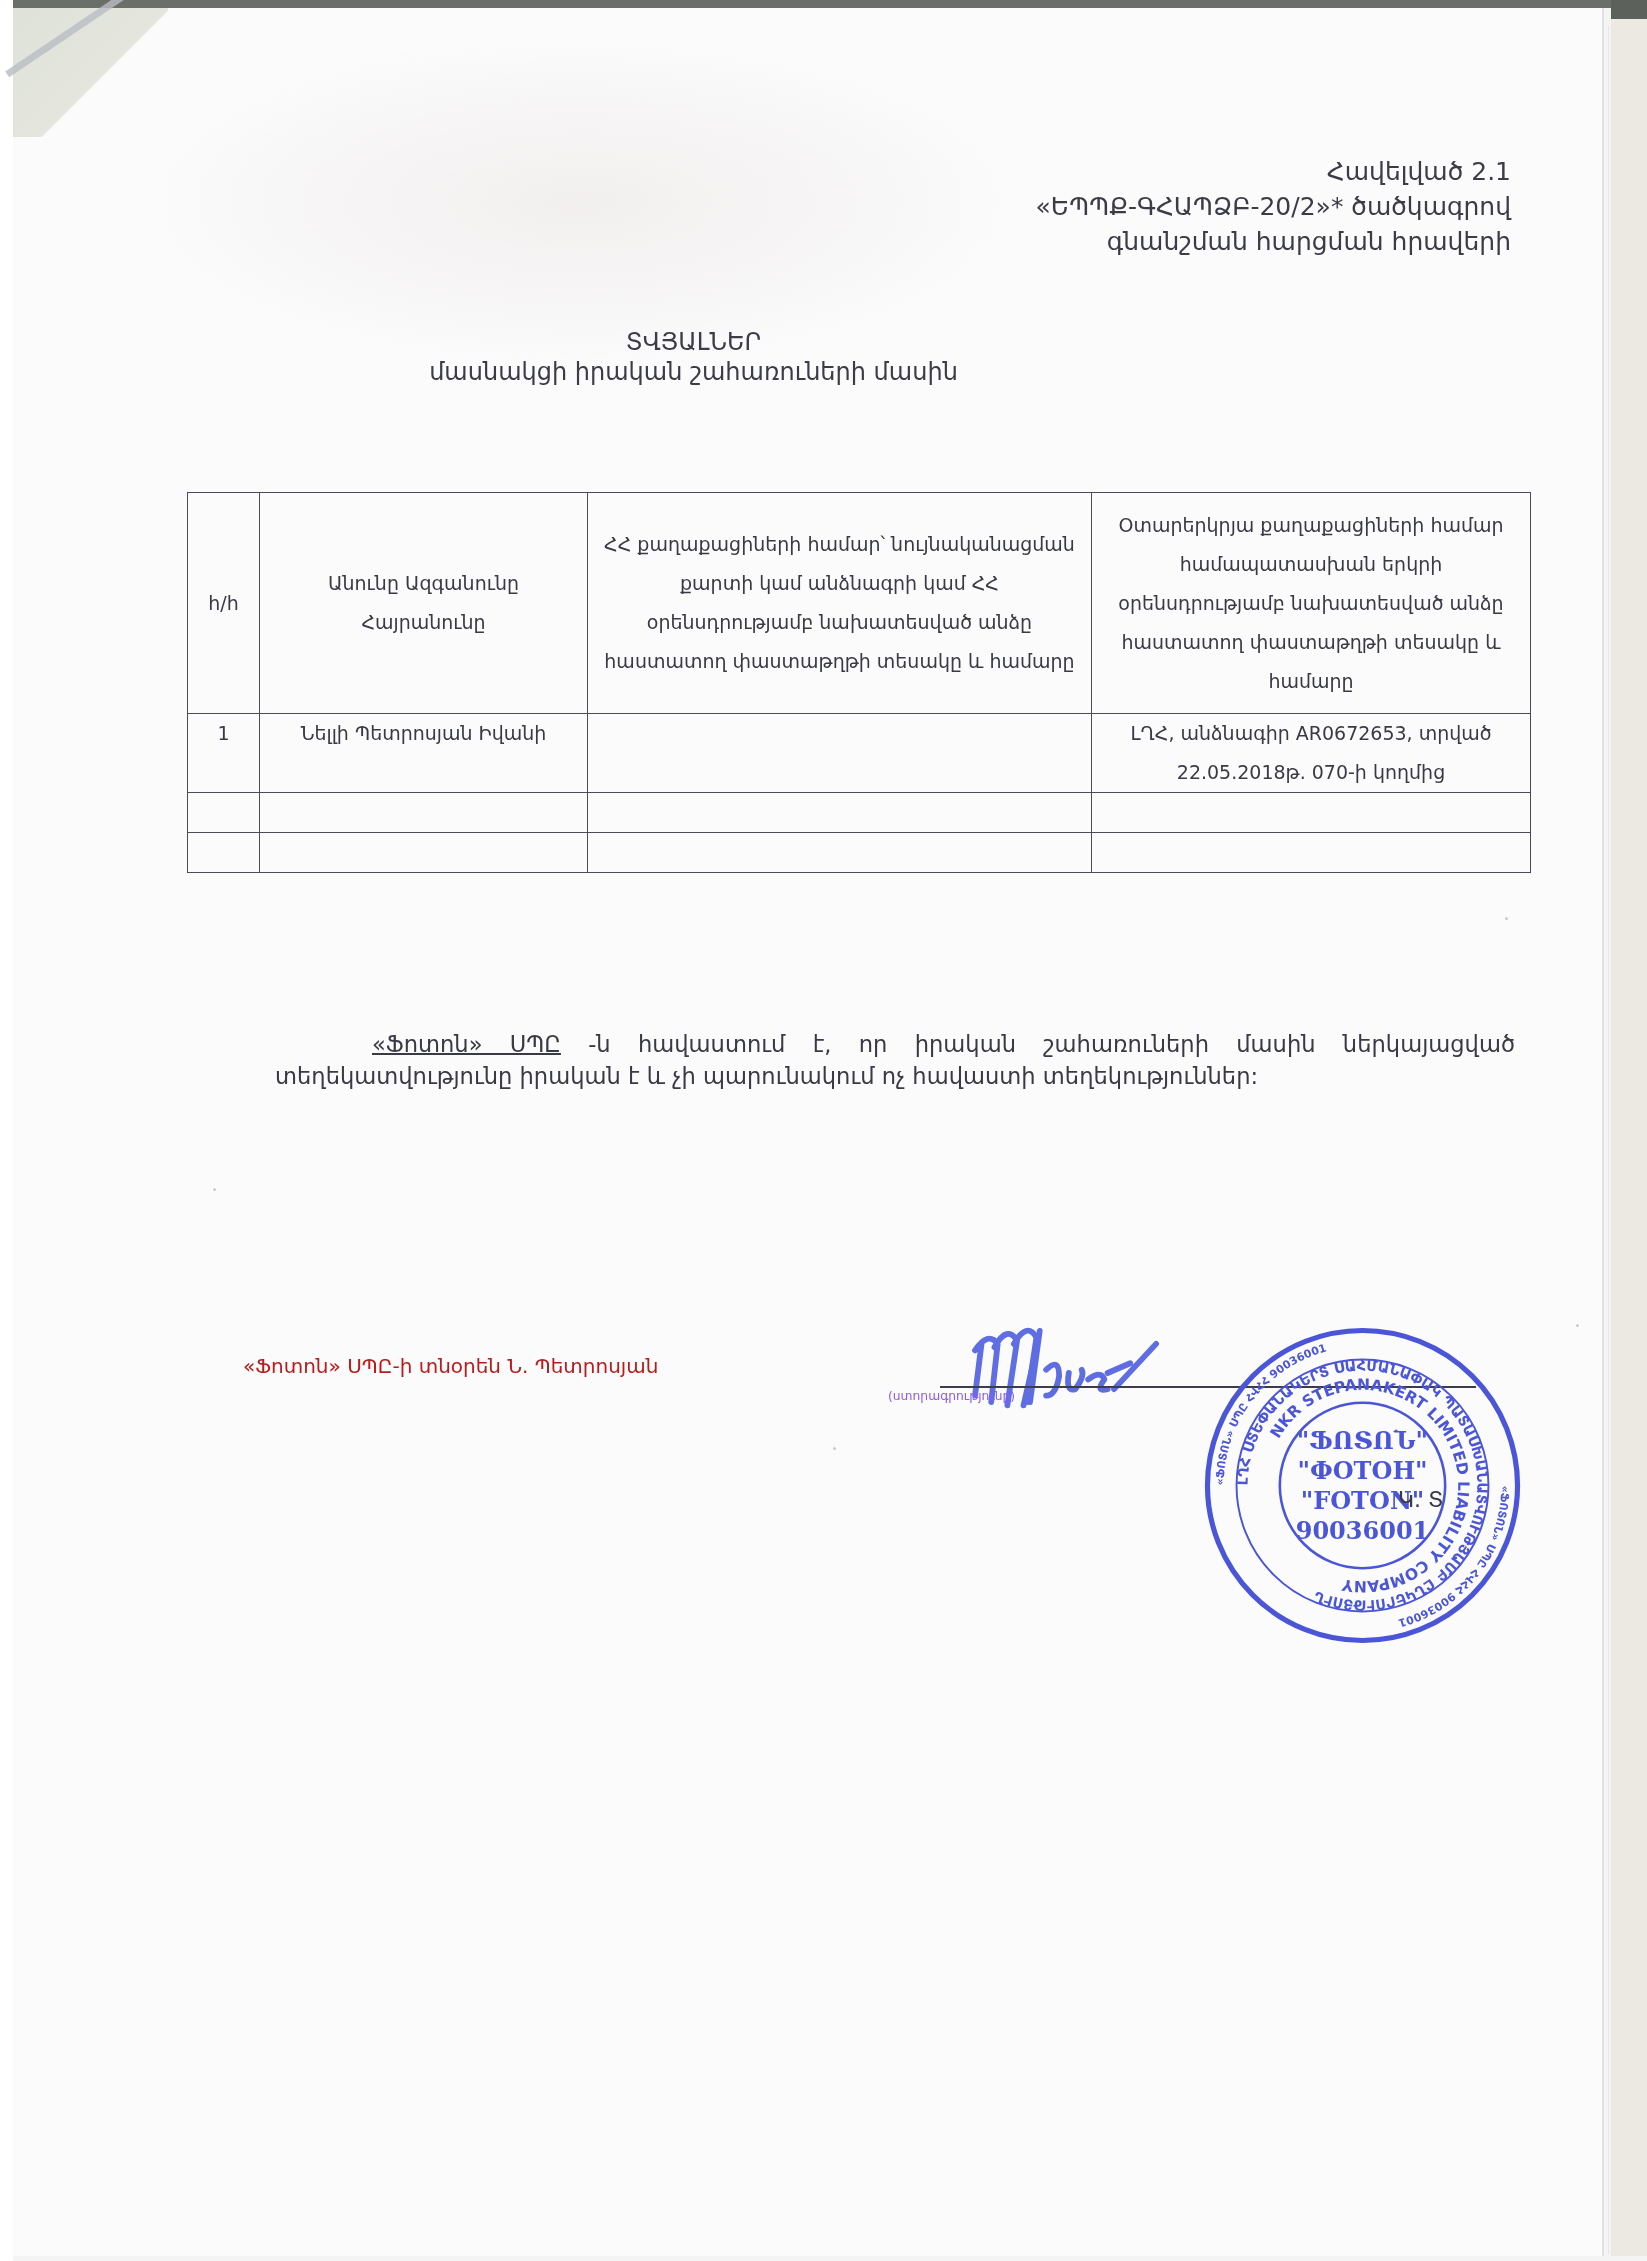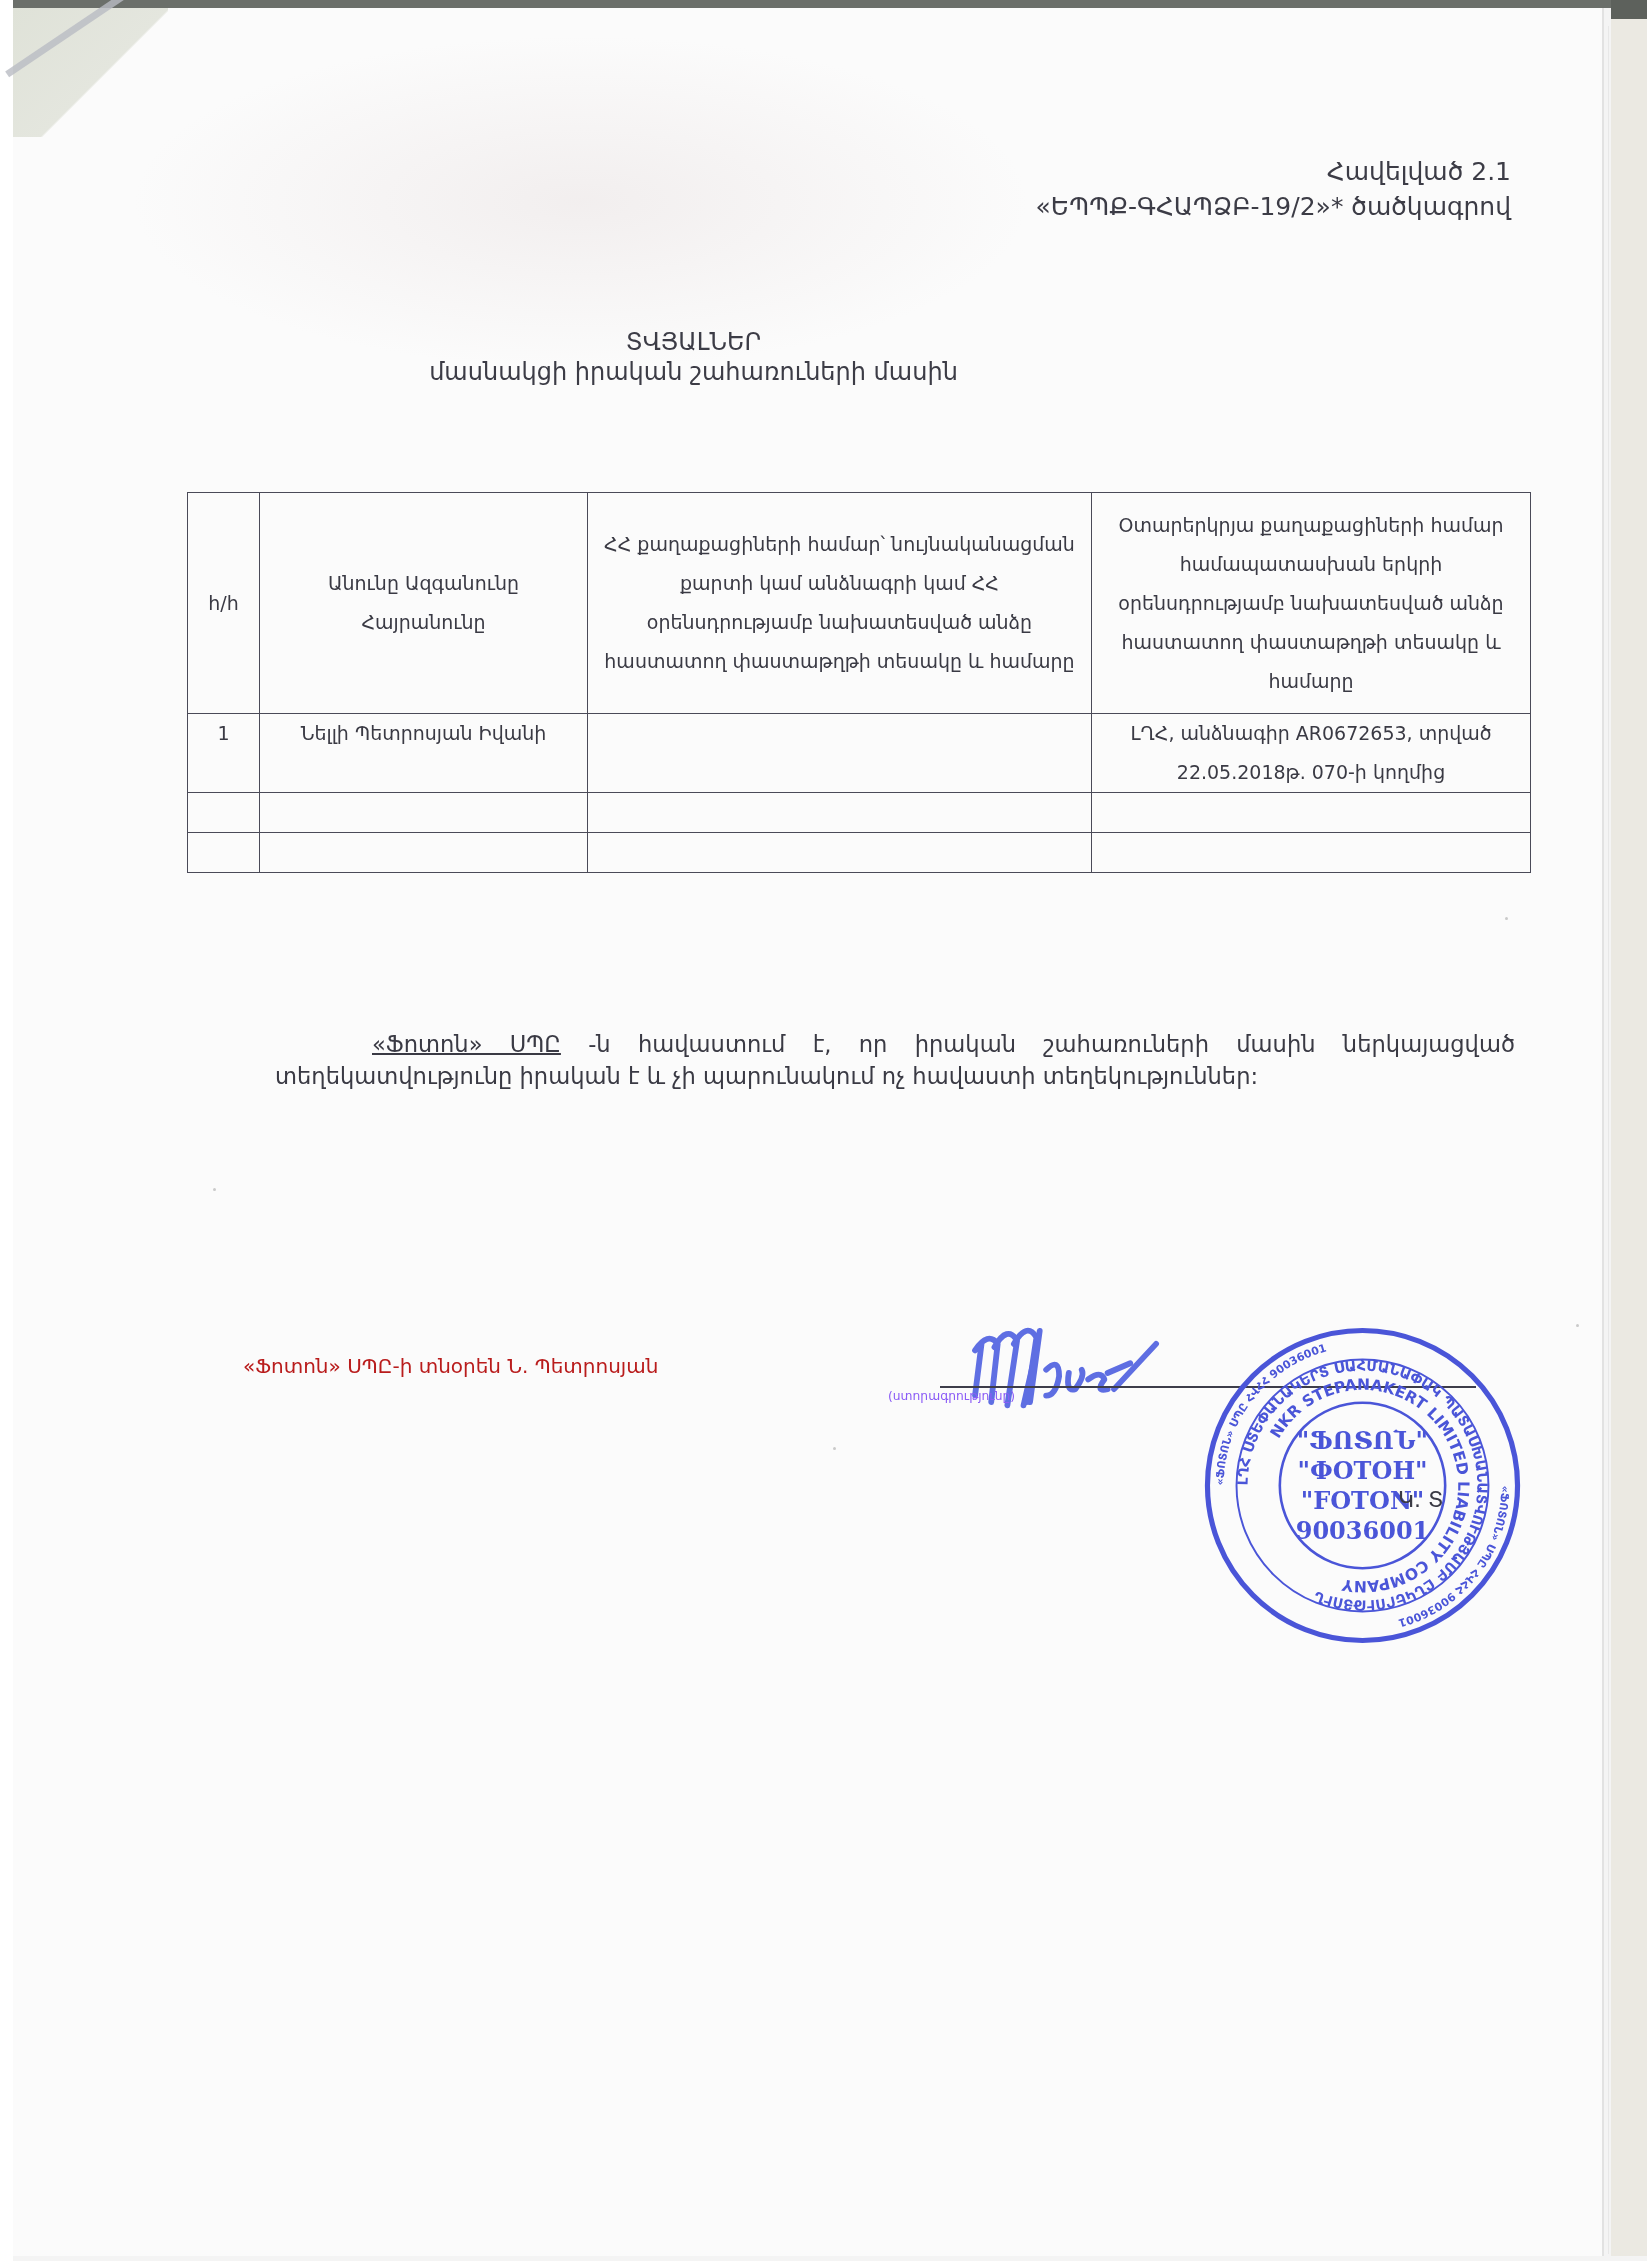--- a/index.html
+++ b/index.html
@@ -81,21 +81,22 @@
   <div class="smudge"></div>
 </div>
 <div class="scan-left"></div>
 <div class="corner-fold"></div>
 <div class="corner-fold-line"></div>
 <div class="page-edge"></div>
 <div class="page-edge2"></div>
 
 <div class="annex">
   <div>Հավելված 2.1</div>
-  <div>«ԵՊՊՔ-ԳՀԱՊՁԲ-19/2»*  ծածկագրով</div>
+  <div>«ԵՊՊՔ-ԳՀԱՊՁԲ-20/2»*  ծածկագրով</div>
+  <div>գնանշման հարցման հրավերի</div>
 </div>
 
 <div class="title">
   <div>ՏՎՅԱԼՆԵՐ</div>
   <div>մասնակցի իրական շահառուների մասին</div>
 </div>
 
 <table class="tbl">
   <colgroup>
     <col style="width:72px">

